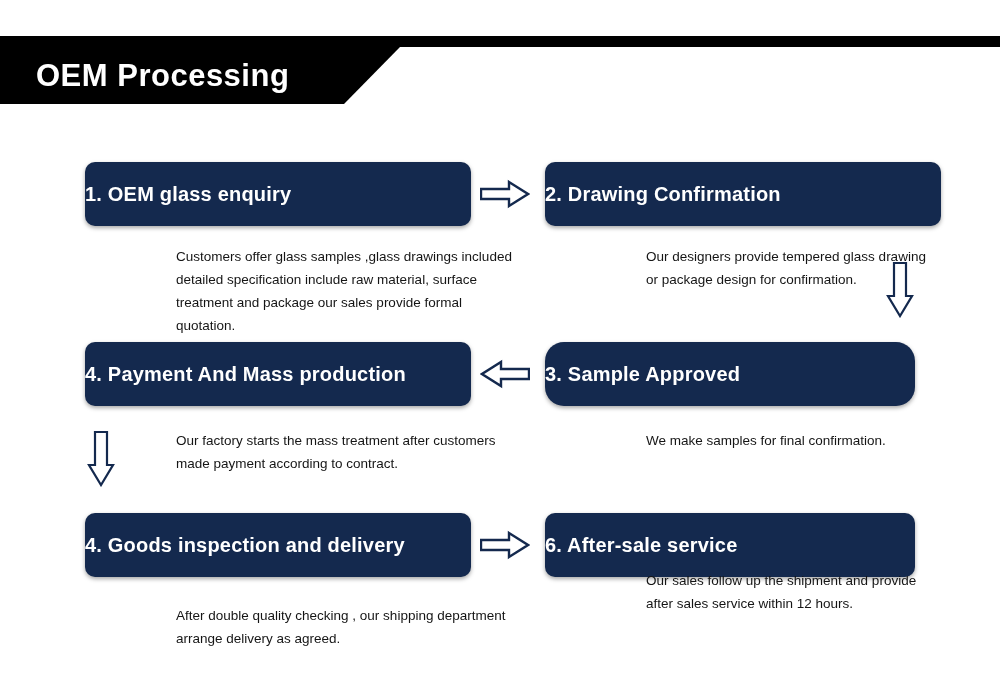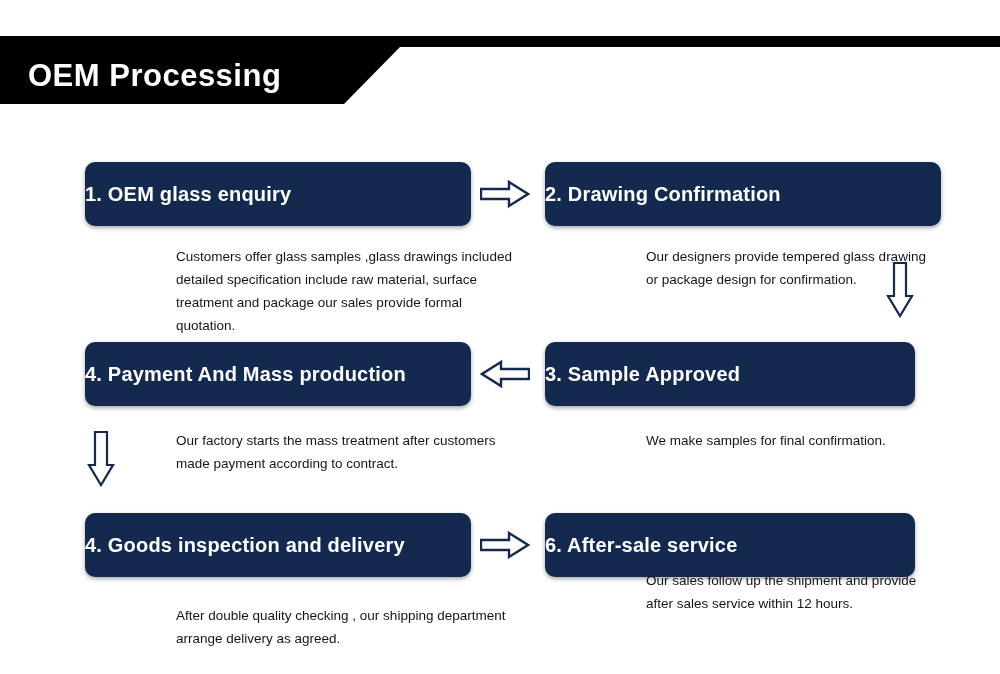--- a/index.html
+++ b/index.html
@@ -3,31 +3,31 @@
 <meta charset="utf-8">
 <style>
   html,body{margin:0;padding:0;background:#ffffff;}
   body{font-family:"Liberation Sans", sans-serif;}
   .page{position:relative;width:1000px;height:674px;background:#ffffff;overflow:hidden;margin:0 auto;}
 
   
   .top-bar{position:absolute;left:0;top:36px;width:1000px;height:11px;background:var(--banner-color,#000);}
   .banner{position:absolute;left:0;top:47px;width:400px;height:57px;background:var(--banner-color,#000);
           clip-path:polygon(0 0,100% 0,86% 100%,0 100%);display:flex;align-items:center;}
-  .banner-title{color:#ffffff;font-size:31px;font-weight:700;padding-left:28px;letter-spacing:.5px;white-space:nowrap;}
+  .banner-title{color:#ffffff;font-size:31px;font-weight:700;padding-left:36px;letter-spacing:.5px;white-space:nowrap;}
 
   
   .step-box{position:absolute;height:64px;background:var(--box-color,#14294e);border-radius:10px;
             display:flex;align-items:center;box-shadow:0 2px 4px rgba(0,0,0,.35);}
   .step-title{color:#ffffff;font-size:20px;font-weight:700;letter-spacing:.2px;white-space:nowrap;}
 
   .b1{left:85px;top:162px;width:386px;}
   .b2{left:545px;top:162px;width:396px;}
   .b4{left:85px;top:342px;width:386px;}
-  .b3{left:545px;top:342px;width:370px;}
+  .b3{left:545px;top:342px;width:370px;border-radius:19px;}
   .b5{left:85px;top:513px;width:386px;}
   .b6{left:545px;top:513px;width:370px;}
 
   
   .desc{position:absolute;font-size:13.5px;line-height:23px;color:#151515;margin-left:48px;}
   .d1{left:128px;top:245px;width:340px;}
   .d2{left:598px;top:245px;width:295px;}
   .d4{left:128px;top:429px;width:342px;}
   .d3{left:598px;top:429px;width:330px;}
   .d5{left:128px;top:604px;width:352px;}

